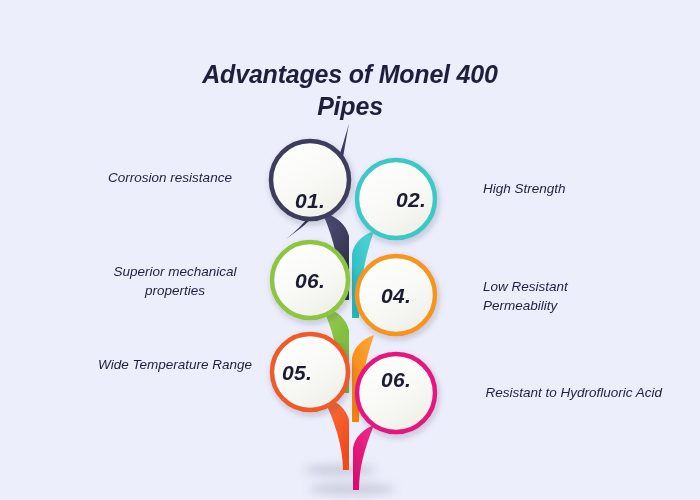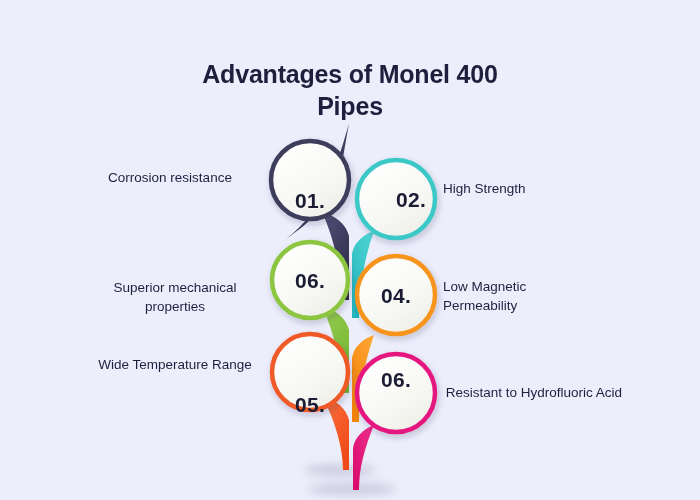--- a/index.html
+++ b/index.html
@@ -11,20 +11,21 @@
     height: 500px;
     overflow: hidden;
     background: #eceefb;
     font-family: "Liberation Sans", sans-serif;
   }
   #infographic {
     position: relative;
     width: 700px;
     height: 500px;
     background: #eceefb;
+    font-style: italic;
   }
 
   
   #title {
     position: absolute;
     left: 170px;
     top: 58px;
     width: 360px;
     text-align: center;
     font-size: 25px;
@@ -60,20 +61,21 @@
     font-size: 13.5px;
     line-height: 1.42;
     color: #1e2040;
     font-weight: normal;
   }
   .label.left {
     text-align: center;
   }
   .label.right {
     text-align: left;
+    margin-left: 40px;
   }
 </style>
 </head>
 <body>
 
 <div id="infographic">
 
   <div id="title">Advantages of Monel 400 Pipes</div>
 
   <svg id="art" viewBox="0 0 700 500">
@@ -154,28 +156,28 @@
     </g>
     <g filter="url(#ringShadow)">
       <circle cx="396" cy="393" r="39" fill="url(#faceGrad)" stroke="#e5197f" stroke-width="4.5"></circle>
     </g>
   </svg>
 
   <div class="pin-number" style="left:271px; top:169px;margin-top:20px;">01.</div>
   <div class="pin-number" style="left:372px; top:188px;">02.</div>
   <div class="pin-number" style="left:271px; top:269px;">06.</div>
   <div class="pin-number" style="left:357px; top:284px;">04.</div>
-  <div class="pin-number" style="left:271px; top:361px;margin-top:32px;">05.</div>
+  <div class="pin-number" style="left:258px; top:361px;">05.</div>
   <div class="pin-number" style="left:357px; top:368px;">06.</div>
 
   <div class="label left" style="left:80px; top:168px; width:180px;">Corrosion resistance</div>
 
   <div class="label right" style="left:443px; top:179px; width:175px;">High Strength</div>
 
-  <div class="label left" style="left:90px; top:278px; width:170px;">Superior mechanical properties</div>
+  <div class="label left" style="left:90px; top:262px; width:170px;">Superior mechanical properties</div>
 
-  <div class="label right" style="left:443px; top:277px; width:130px;">Low Magnetic Permeability</div>
+  <div class="label right" style="left:443px; top:277px; width:130px;">Low Resistant Permeability</div>
 
   <div class="label left" style="left:90px; top:355px; width:170px;">Wide Temperature Range</div>
 
   <div class="label right" style="left:437px; top:383px; width:185px;text-align:right;">Resistant to Hydrofluoric Acid</div>
 
 </div>
 
 </body></html>

